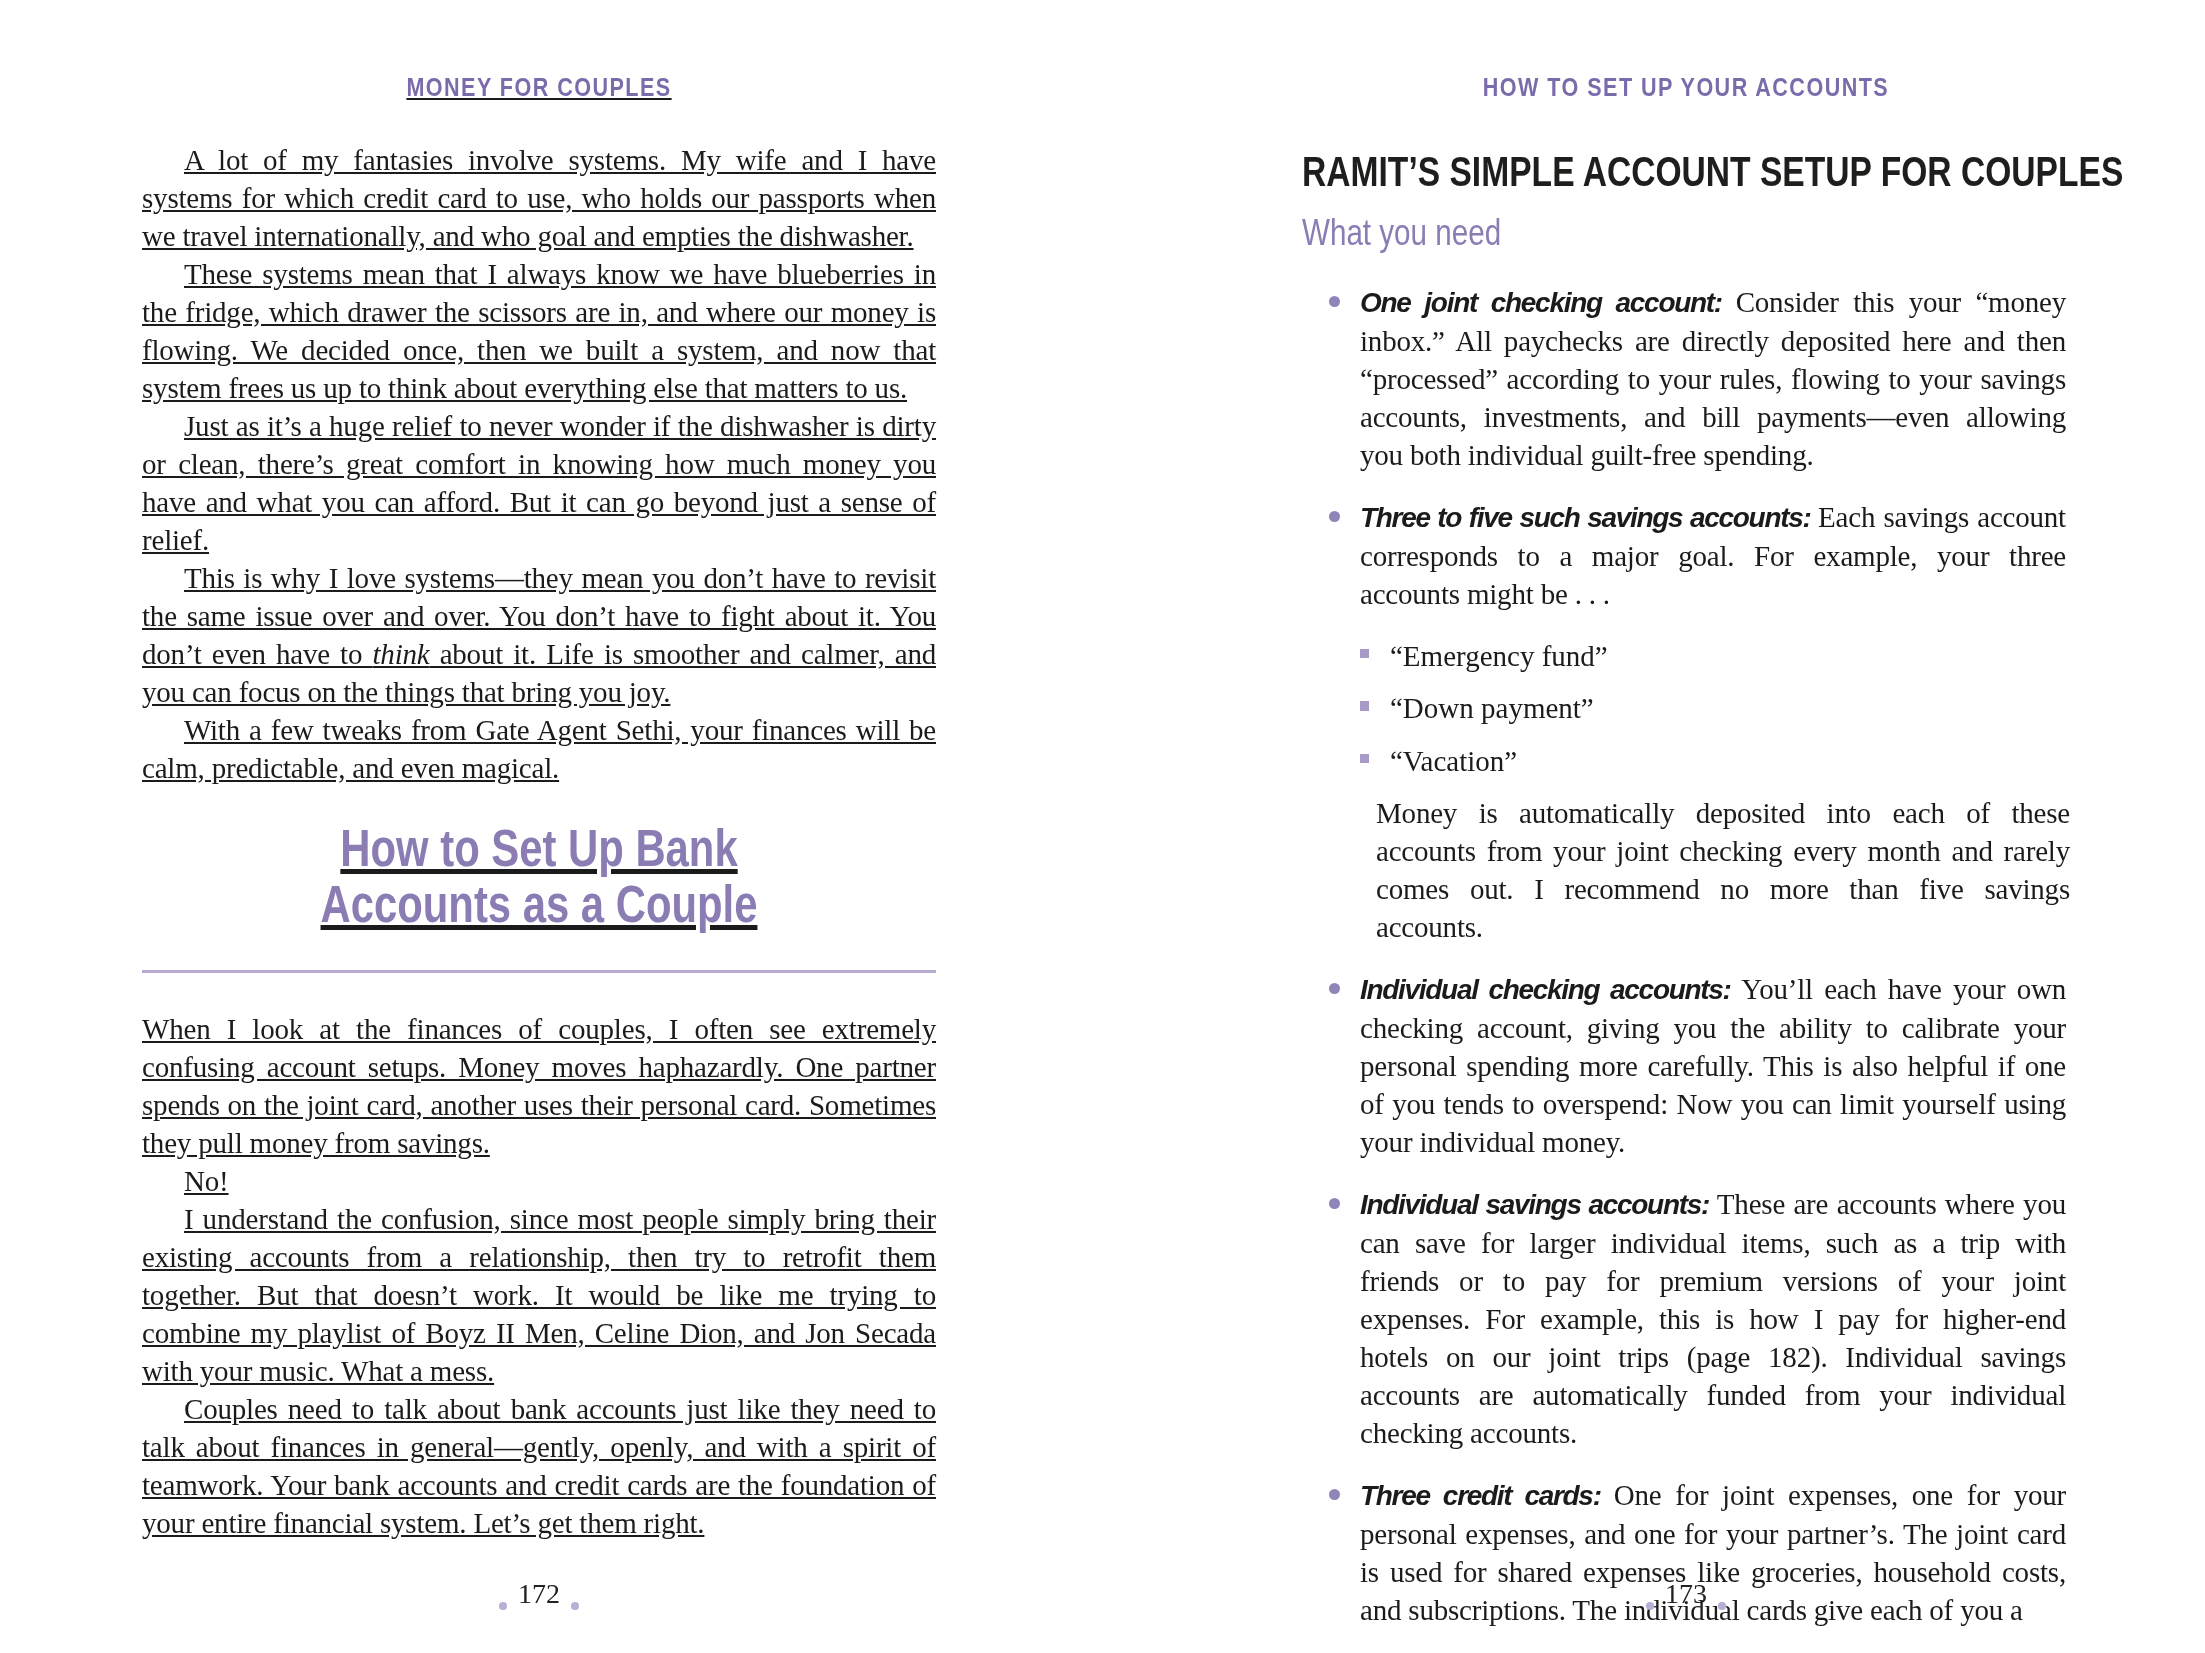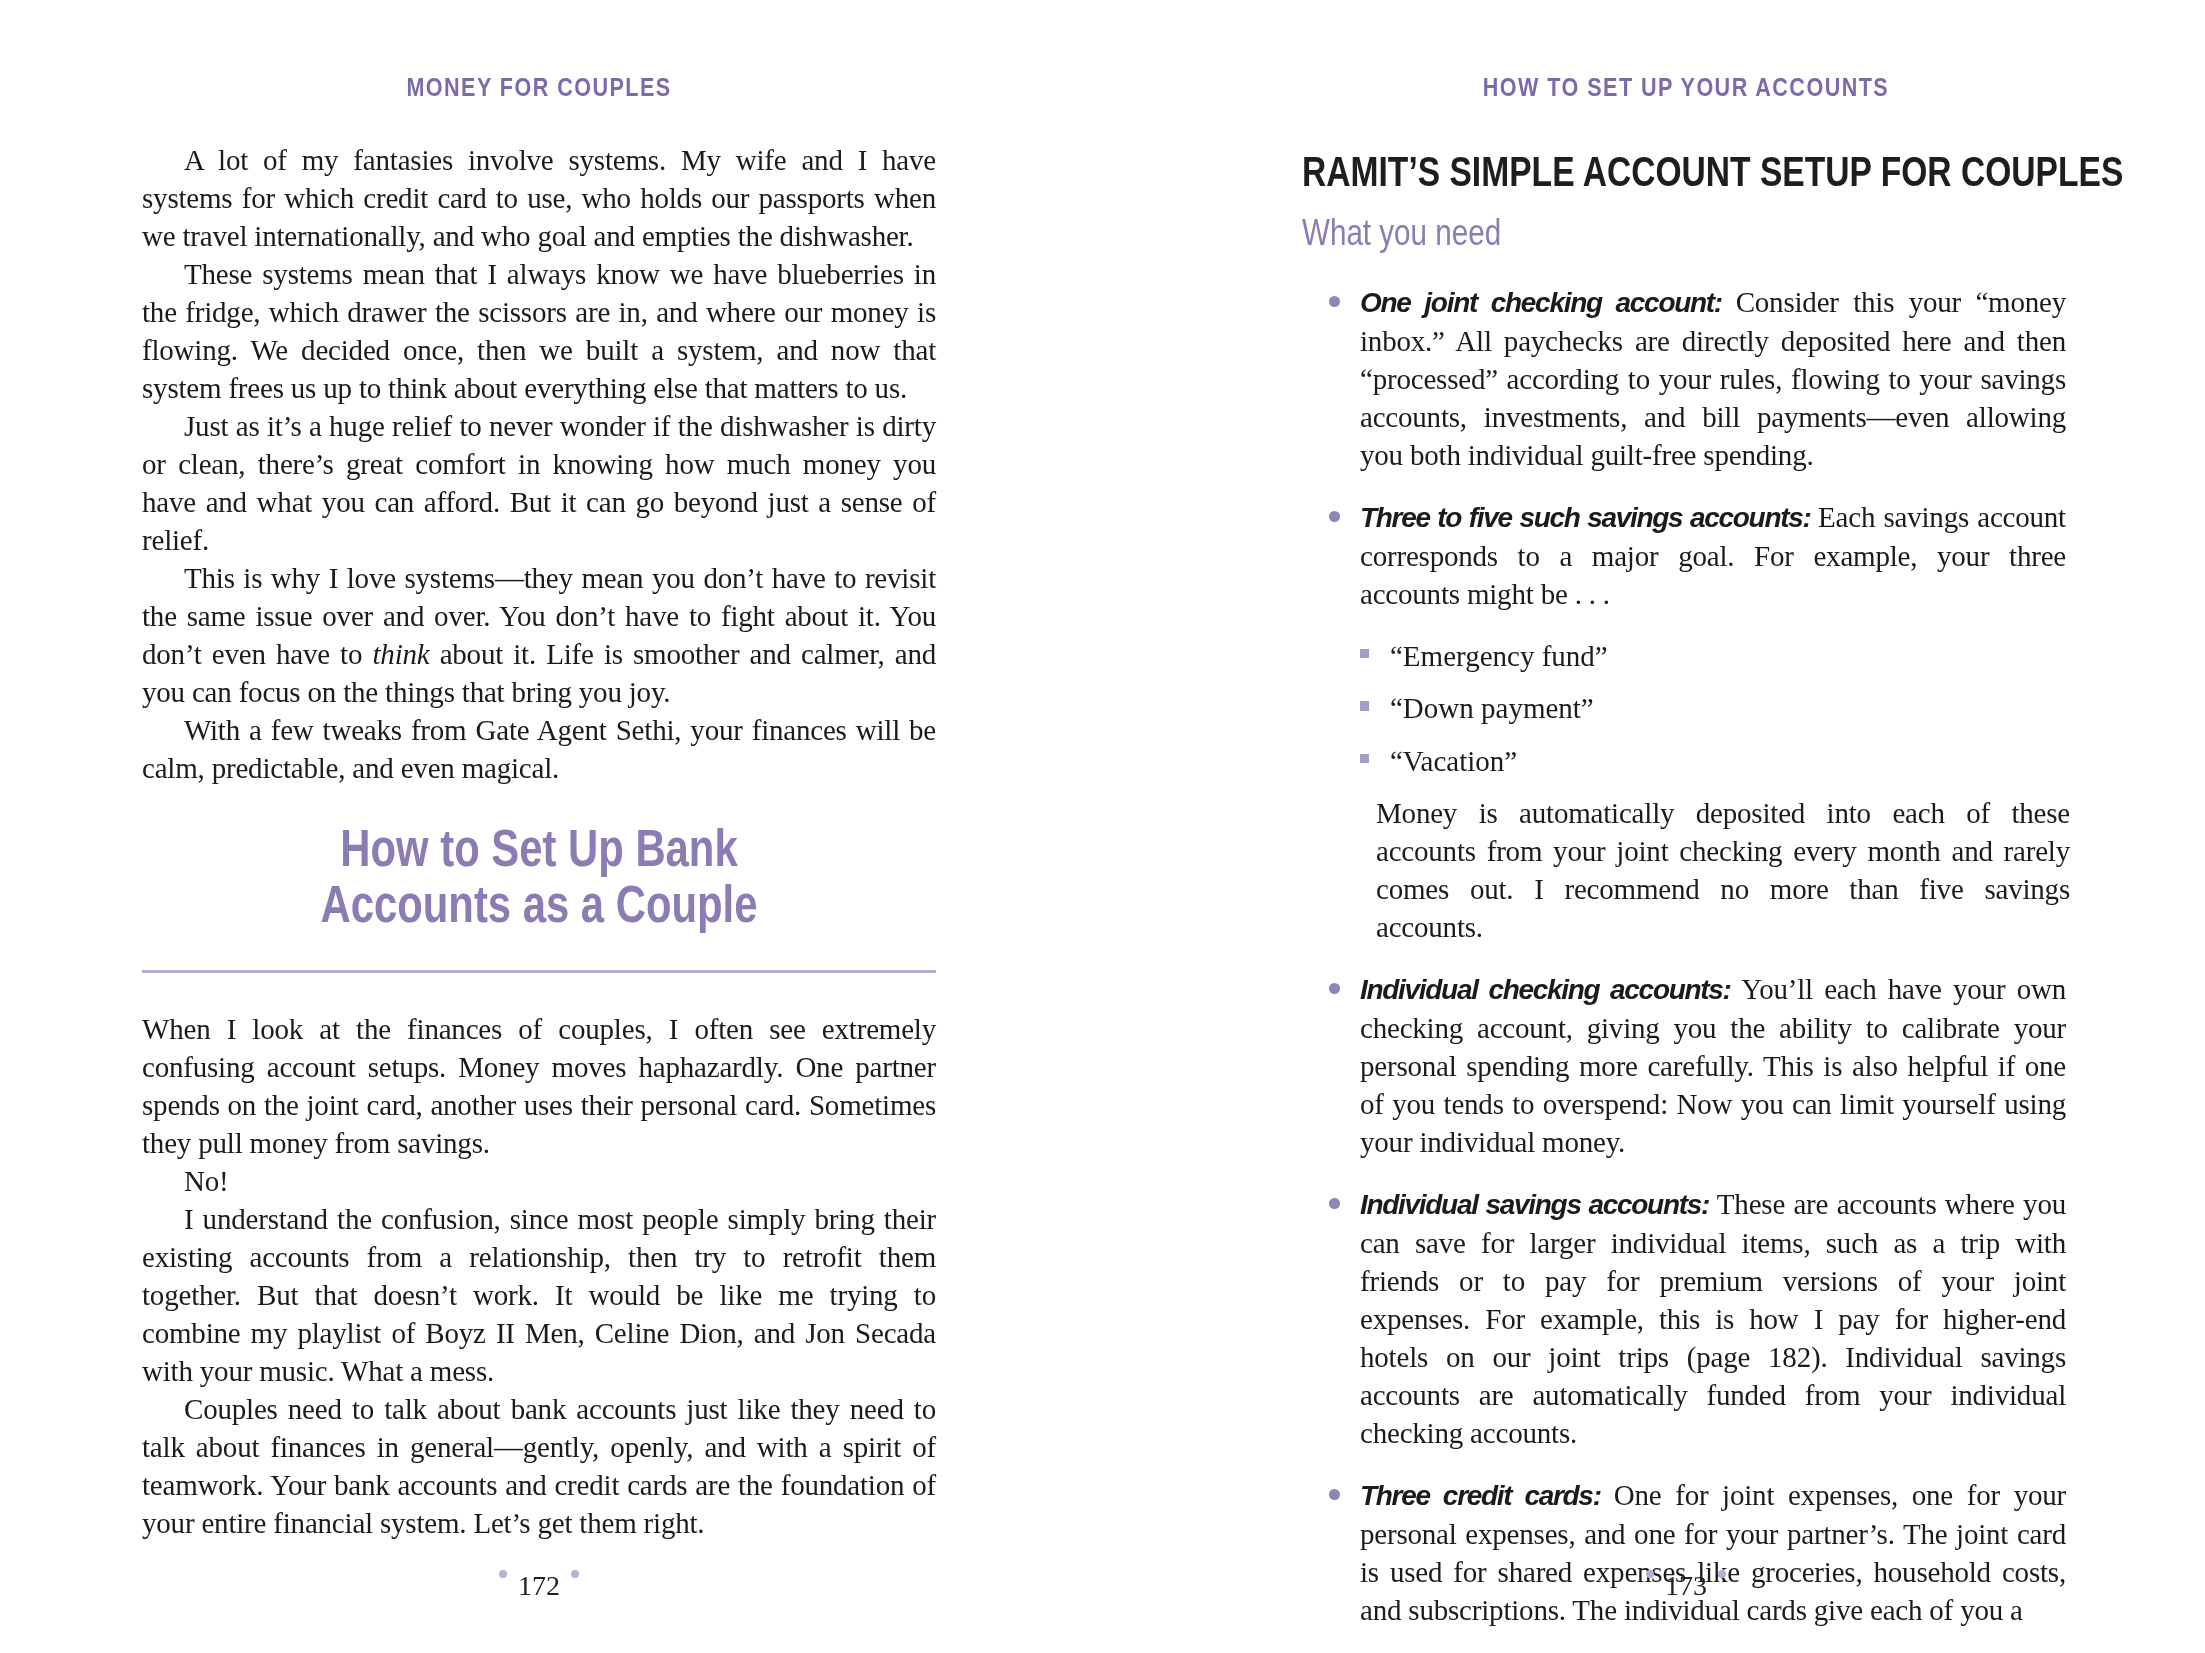--- a/index.html
+++ b/index.html
@@ -7,21 +7,21 @@
   .spread {
     position: relative;
     width: 2205px;
     height: 1654px;
     background: #ffffff;
     font-family: "Liberation Serif", serif;
     color: #1b1b1b;
     overflow: hidden;
   }
   .page { position: absolute; top: 0; height: 100%; }
-  .page.left  { left: 0;      width: 1103px; padding: 73px 167px 4px 142px; }
+  .page.left  { left: 0;      width: 1103px; padding: 73px 167px 4px 142px; text-decoration: underline; }
   .page.right { left: 1103px; width: 1103px; padding: 73px 136px 0 199px; }
 
   .running-head {
     font-family: "Liberation Sans", sans-serif;
     font-weight: bold;
     font-size: 25.4px;
     line-height: 29px;
     letter-spacing: 1.7px;
     color: #7c6bab;
     text-align: center;
@@ -95,23 +95,23 @@
   .bsquare {
     position: absolute; left: 0; top: 12px;
     width: 9.3px; height: 9.3px;
     background: #a89bc8;
   }
 
   .continuation { margin: 6px 0 24px 74px; font-size: 29px; line-height: 38px; text-align: justify; letter-spacing: -0.2px; }
 
   .folio {
     position: absolute;
-    bottom: 52px;
+    bottom: 44px;
     display: flex;
-    align-items: flex-start;
+    align-items: flex-end;
     justify-content: center;
     gap: 11px;
     font-size: 28px;
     color: #222222;
   }
   .page.left  .folio { left: 142px; right: 167px; }
   .page.right .folio { left: 199px; right: 136px; }
   .fdot { width: 7.6px; height: 7.6px; border-radius: 50%; background: #b9aed5; }
 </style>
 </head>

